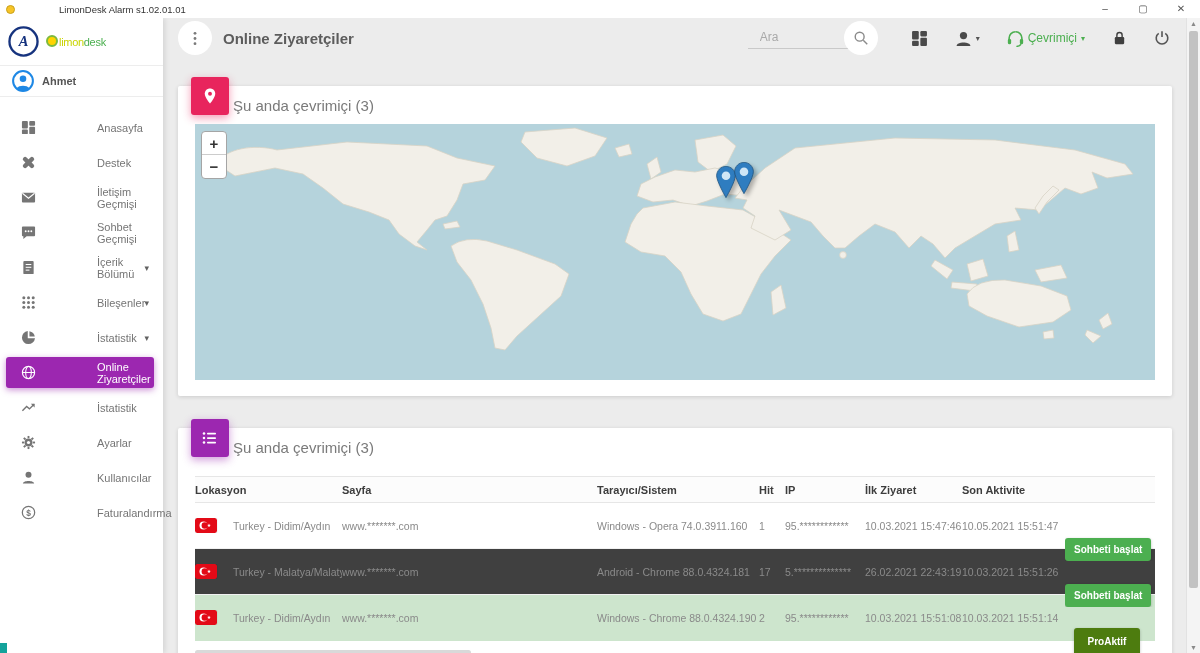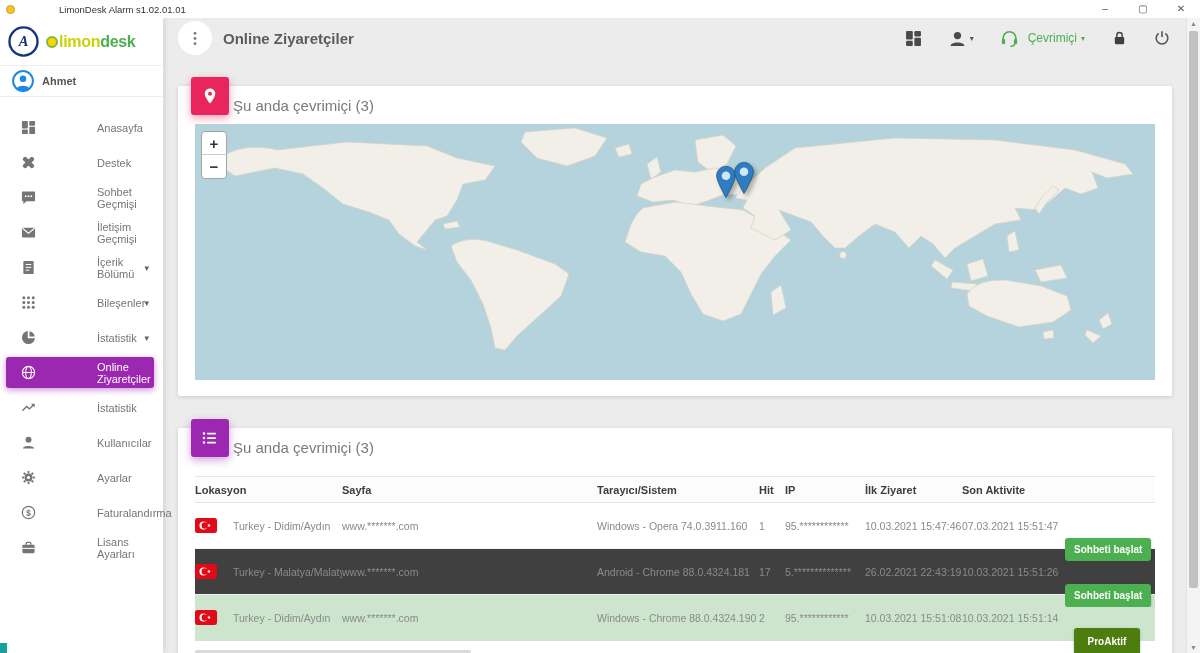--- a/index.html
+++ b/index.html
@@ -10,21 +10,21 @@
   .titlebar { position:absolute; top:0; left:0; right:0; height:18px; background:#fff; display:flex; align-items:center; z-index:30; }
   .tb-appicon { width:9px; height:9px; border-radius:50%; background:#f7c427; border:1px solid #c9a11d; margin:0 6px 0 6px; }
   .tb-title { font-size:9.5px; color:#333;margin-left:38px; }
   .tb-controls { margin-left:auto; display:flex; }
   .tb-btn { width:38px; text-align:center; font-size:10px; color:#555; line-height:18px; cursor:default; }
 
   
   .sidebar { position:absolute; top:18px; left:0; width:163px; bottom:0; background:#fff; box-shadow:2px 0 5px rgba(0,0,0,.10); z-index:20; }
   .brand { height:48px; display:flex; align-items:center; padding:0 8px; border-bottom:1px solid #ededed; }
   .brand-emblem { width:31px; height:31px; flex:none; }
-  .brand-text { margin-left:7px; font-size:16px; font-weight:bold; letter-spacing:-.3px; white-space:nowrap; }
+  .brand-text { margin-left:7px; font-size:11px; font-weight:normal; letter-spacing:-.3px; white-space:nowrap; }
   .lemon-dot { display:inline-block; width:12px; height:12px; border-radius:50%; background:#ffd400; border:2px solid #7cb93f; vertical-align:-1px; margin-right:1px; }
   .brand-limon { color:#c9d400; }
   .brand-desk { color:#4caf50; }
   .user-row { height:31px; display:flex; align-items:center; padding:0 12px; border-bottom:1px solid #ededed; }
   .user-name { margin-left:8px; font-size:11px; font-weight:bold; color:#555; }
   .menu { padding-top:13px; }
   .menu-item { position:relative; height:35px; display:flex; align-items:center; padding-left:20px; color:#757575; font-size:11px; cursor:pointer;gap:48px; }
   .mi-icon { width:16px; height:16px; margin-right:13px; flex:none; display:flex; align-items:center; justify-content:center; }
   .mi-caret { position:absolute; right:14px; font-size:9px; color:#616161; }
   .menu-item.active { background:#9c27b0; color:#fff; border-radius:3px; margin:2px 9px 2px 6px; height:31px; padding-left:14px; box-shadow:0 2px 6px rgba(156,39,176,.5); }
@@ -34,21 +34,21 @@
   .topbar { height:40px; display:flex; align-items:center; padding:0 16px 0 15px; }
   .kebab-btn { width:34px; height:34px; border-radius:50%; background:#fff; display:flex; align-items:center; justify-content:center; cursor:pointer; flex:none; }
   .page-title { margin-left:11px; font-size:15px; font-weight:bold; color:#5c5c5c; }
   .tb-right { margin-left:auto; display:flex; align-items:center; }
   .search-wrap { display:flex; align-items:center; margin-right:6px; }
   .search-input { width:122px; border:none; border-bottom:1px solid #c9c9c9; background:transparent; font-size:12px; font-family:inherit; padding:3px 26px 4px 12px; color:#555; outline:none; }
   .search-input::placeholder { color:#a9a9a9; }
   .search-btn { width:34px; height:34px; border-radius:50%; background:#fff; display:flex; align-items:center; justify-content:center; margin-left:-26px; cursor:pointer; }
   .icon-btn { margin-left:27px; display:flex; align-items:center; cursor:pointer; }
   .caret-sm { font-size:8px; color:#555; margin-left:4px; }
-  .status-label { font-size:12px; color:#4caf50; margin-left:10px; }
+  .status-label { font-size:12px; color:#4caf50; margin-left:4px; }
 
   
   .vscroll { position:absolute; top:18px; right:0; width:14px; bottom:0; background:#f4f4f4; border-left:1px solid #e2e2e2; z-index:25; }
   .vs-arrow { position:absolute; left:0; right:0; text-align:center; font-size:7px; color:#8a8a8a; }
   .vs-thumb { position:absolute; left:2px; right:2px; top:13px; height:calc(100% - 78px); background:#c2c2c2; border-radius:2px; }
 
   
   .card { position:absolute; left:15px; width:994px; background:#fff; border-radius:2px; box-shadow:0 1px 4px rgba(0,0,0,.14); }
   #map-card { top:68px; height:310px; }
   #table-card { top:410px; height:262px; }
@@ -138,36 +138,36 @@
             <g transform="rotate(-45 8 8)">
               <rect x="5.6" y="0.5" width="4.8" height="15" rx="2.2"></rect>
             </g>
           </svg>
         </span>
         <span>Destek</span>
       </div>
       <div class="menu-item">
         <span class="mi-icon">
           <svg width="15" height="15" viewBox="0 0 16 16" fill="currentColor">
+            <rect x="1" y="2.8" width="14" height="10.4" rx="1"></rect>
+            <path d="M1.5 3.5 8 8.7 14.5 3.5" stroke="#fff" stroke-width="1.2" fill="none"></path>
+          </svg>
+        </span>
+        <span>İletişim Geçmişi</span>
+      </div>
+      <div class="menu-item">
+        <span class="mi-icon">
+          <svg width="15" height="15" viewBox="0 0 16 16" fill="currentColor">
             <path d="M2 1.5h12a1 1 0 0 1 1 1V11a1 1 0 0 1-1 1H6l-3.5 3v-3H2a1 1 0 0 1-1-1V2.5a1 1 0 0 1 1-1z"></path>
             <circle cx="5" cy="6.7" r="1" fill="#fff"></circle>
             <circle cx="8" cy="6.7" r="1" fill="#fff"></circle>
             <circle cx="11" cy="6.7" r="1" fill="#fff"></circle>
           </svg>
         </span>
         <span>Sohbet Geçmişi</span>
-      </div>
-      <div class="menu-item">
-        <span class="mi-icon">
-          <svg width="15" height="15" viewBox="0 0 16 16" fill="currentColor">
-            <rect x="1" y="2.8" width="14" height="10.4" rx="1"></rect>
-            <path d="M1.5 3.5 8 8.7 14.5 3.5" stroke="#fff" stroke-width="1.2" fill="none"></path>
-          </svg>
-        </span>
-        <span>İletişim Geçmişi</span>
       </div>
       <div class="menu-item">
         <span class="mi-icon">
           <svg width="15" height="15" viewBox="0 0 16 16" fill="currentColor">
             <rect x="2.5" y="1" width="11" height="14" rx="1"></rect>
             <g stroke="#fff" stroke-width="1.1">
               <line x1="5" y1="4.8" x2="11" y2="4.8"></line>
               <line x1="5" y1="7.8" x2="11" y2="7.8"></line>
               <line x1="5" y1="10.8" x2="9" y2="10.8"></line>
             </g>
@@ -214,29 +214,20 @@
         <span>Online Ziyaretçiler</span>
       </div>
       <div class="menu-item">
         <span class="mi-icon">
           <svg width="15" height="15" viewBox="0 0 16 16">
             <path d="M1.5 11.5 L6 7 L9 9.5 L14 4.5" fill="none" stroke="currentColor" stroke-width="1.5"></path>
             <path d="M10.5 4 H14.5 V8 Z" fill="currentColor"></path>
           </svg>
         </span>
         <span>İstatistik</span>
-      </div>
-      <div class="menu-item">
-        <span class="mi-icon">
-          <svg width="15" height="15" viewBox="0 0 16 16" fill="currentColor">
-            <circle cx="8" cy="5" r="3.2"></circle>
-            <path d="M2 14.5 C2 10.8 14 10.8 14 14.5 Z"></path>
-          </svg>
-        </span>
-        <span>Kullanıcılar</span>
       </div>
       <div class="menu-item">
         <span class="mi-icon">
           <svg width="15" height="15" viewBox="0 0 16 16">
             <g stroke="currentColor" stroke-width="2">
               <line x1="8" y1="1" x2="8" y2="3.4"></line>
               <line x1="8" y1="12.6" x2="8" y2="15"></line>
               <line x1="1" y1="8" x2="3.4" y2="8"></line>
               <line x1="12.6" y1="8" x2="15" y2="8"></line>
               <line x1="3" y1="3" x2="4.8" y2="4.8"></line>
@@ -245,53 +236,61 @@
               <line x1="4.8" y1="11.2" x2="3" y2="13"></line>
             </g>
             <circle cx="8" cy="8" r="4.2" fill="currentColor"></circle>
             <circle cx="8" cy="8" r="1.7" fill="#fff"></circle>
           </svg>
         </span>
         <span>Ayarlar</span>
       </div>
       <div class="menu-item">
         <span class="mi-icon">
+          <svg width="15" height="15" viewBox="0 0 16 16" fill="currentColor">
+            <circle cx="8" cy="5" r="3.2"></circle>
+            <path d="M2 14.5 C2 10.8 14 10.8 14 14.5 Z"></path>
+          </svg>
+        </span>
+        <span>Kullanıcılar</span>
+      </div>
+      <div class="menu-item">
+        <span class="mi-icon">
           <svg width="15" height="15" viewBox="0 0 16 16">
             <circle cx="8" cy="8" r="6.6" fill="none" stroke="currentColor" stroke-width="1.3"></circle>
             <text x="8" y="11.2" text-anchor="middle" font-size="9" font-weight="bold" fill="currentColor" font-family="Liberation Sans, sans-serif">$</text>
           </svg>
         </span>
         <span>Faturalandırma</span>
-      </div>
-      <div class="menu-item">
-        <span class="mi-icon">
-          <svg width="15" height="15" viewBox="0 0 16 16" fill="currentColor">
-            <rect x="1.5" y="5" width="13" height="9" rx="1.2"></rect>
-            <path d="M5.5 5 V3.6 a1 1 0 0 1 1-1 h3 a1 1 0 0 1 1 1 V5" fill="none" stroke="currentColor" stroke-width="1.4"></path>
-            <rect x="1.5" y="8.4" width="13" height="1.1" fill="#fff"></rect>
-          </svg>
-        </span>
-        <span>Lisans Ayarları</span>
       </div>
     </div>
 </div>
 
 <div class="main">
 
   <div class="topbar">
     <span class="kebab-btn">
       <svg width="4" height="15" viewBox="0 0 4 16" fill="#7a7a7a">
         <circle cx="2" cy="2.5" r="1.5"></circle>
           <circle cx="2" cy="8" r="1.5"></circle>
           <circle cx="2" cy="13.5" r="1.5"></circle>
       </svg>
     </span>
     <span class="page-title">Online Ziyaretçiler</span>
 
     <span class="tb-right">
+      <span class="search-wrap">
+        <input class="search-input" placeholder="Ara" style="">
+        <span class="search-btn">
+          <svg width="16" height="16" viewBox="0 0 18 18">
+            <circle cx="7.5" cy="7.5" r="5" fill="none" stroke="#8a8a8a" stroke-width="1.6"></circle>
+            <line x1="11.5" y1="11.5" x2="16" y2="16" stroke="#8a8a8a" stroke-width="1.6"></line>
+          </svg>
+        </span>
+      </span>
 
       <span class="icon-btn">
         <svg width="17" height="17" viewBox="0 0 16 16" fill="#4a4a4a">
           <rect x="1" y="1" width="6.3" height="8" rx="1"></rect>
             <rect x="8.8" y="1" width="6.2" height="5" rx="1"></rect>
           <rect x="8.8" y="7.2" width="6.2" height="7.8" rx="1"></rect>
             <rect x="1" y="10.2" width="6.3" height="4.8" rx="1"></rect>
         </svg>
       </span>
 
@@ -424,21 +423,21 @@
                   <circle cx="9.8" cy="7.5" r="3.2" fill="#e30a17"></circle>
                   <polygon points="14,5.6 14.47,6.85 15.81,6.91 14.76,7.75 15.12,9.04 14,8.3 12.88,9.04 13.24,7.75 12.19,6.91 13.53,6.85" fill="#fff"></polygon>
                 </svg></span>
               <span>Turkey - Didim/Aydın</span>
             </span>
             <span class="cell">www.*******.com</span>
             <span class="cell">Windows - Opera 74.0.3911.160</span>
             <span class="cell">1</span>
             <span class="cell">95.************</span>
             <span class="cell">10.03.2021 15:47:46</span>
-            <span class="cell">07.03.2021 15:51:47</span>
+            <span class="cell">10.05.2021 15:51:47</span>
             <span class="cell cell-action"><button class="btn btn-chat">Sohbeti başlat</button></span>
           </div>
           <div class="t-row striped">
             <span class="cell cell-loc">
               <span class="flag"><svg width="22" height="15" viewBox="0 0 22 15">
                   <rect width="22" height="15" rx="2" fill="#e30a17"></rect>
                   <circle cx="8.5" cy="7.5" r="4" fill="#fff"></circle>
                   <circle cx="9.8" cy="7.5" r="3.2" fill="#e30a17"></circle>
                   <polygon points="14,5.6 14.47,6.85 15.81,6.91 14.76,7.75 15.12,9.04 14,8.3 12.88,9.04 13.24,7.75 12.19,6.91 13.53,6.85" fill="#fff"></polygon>
                 </svg></span>

